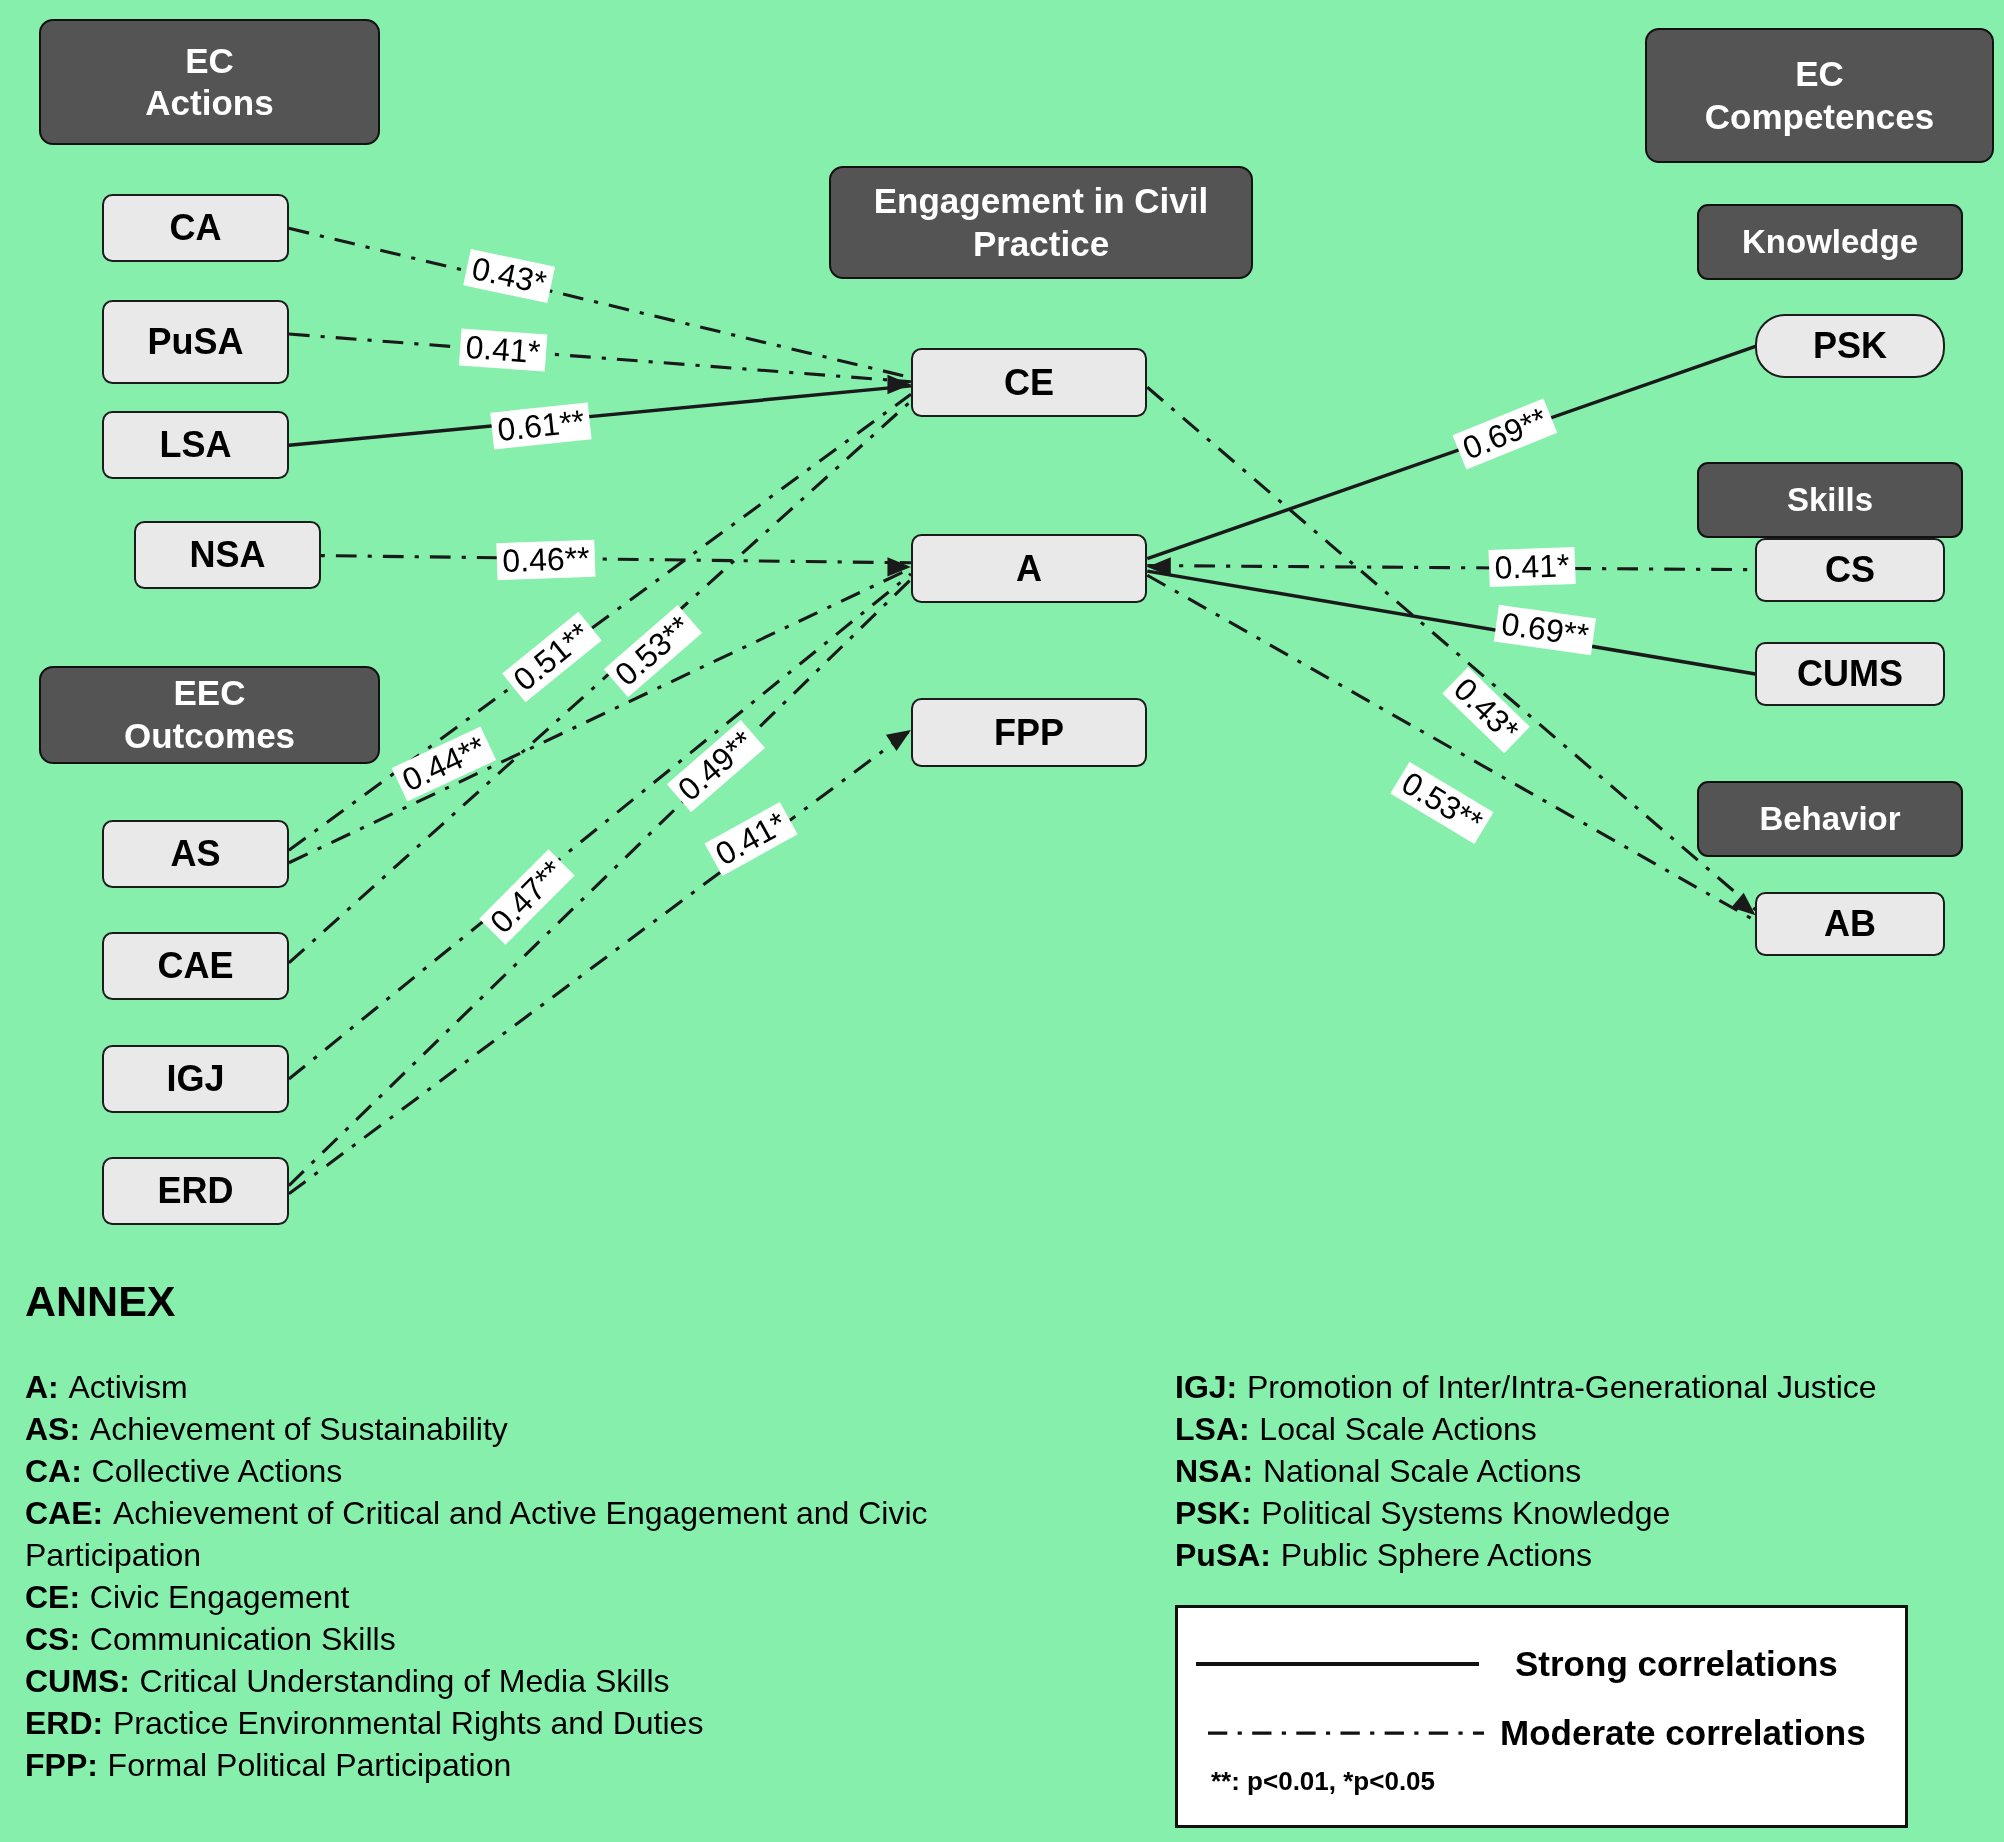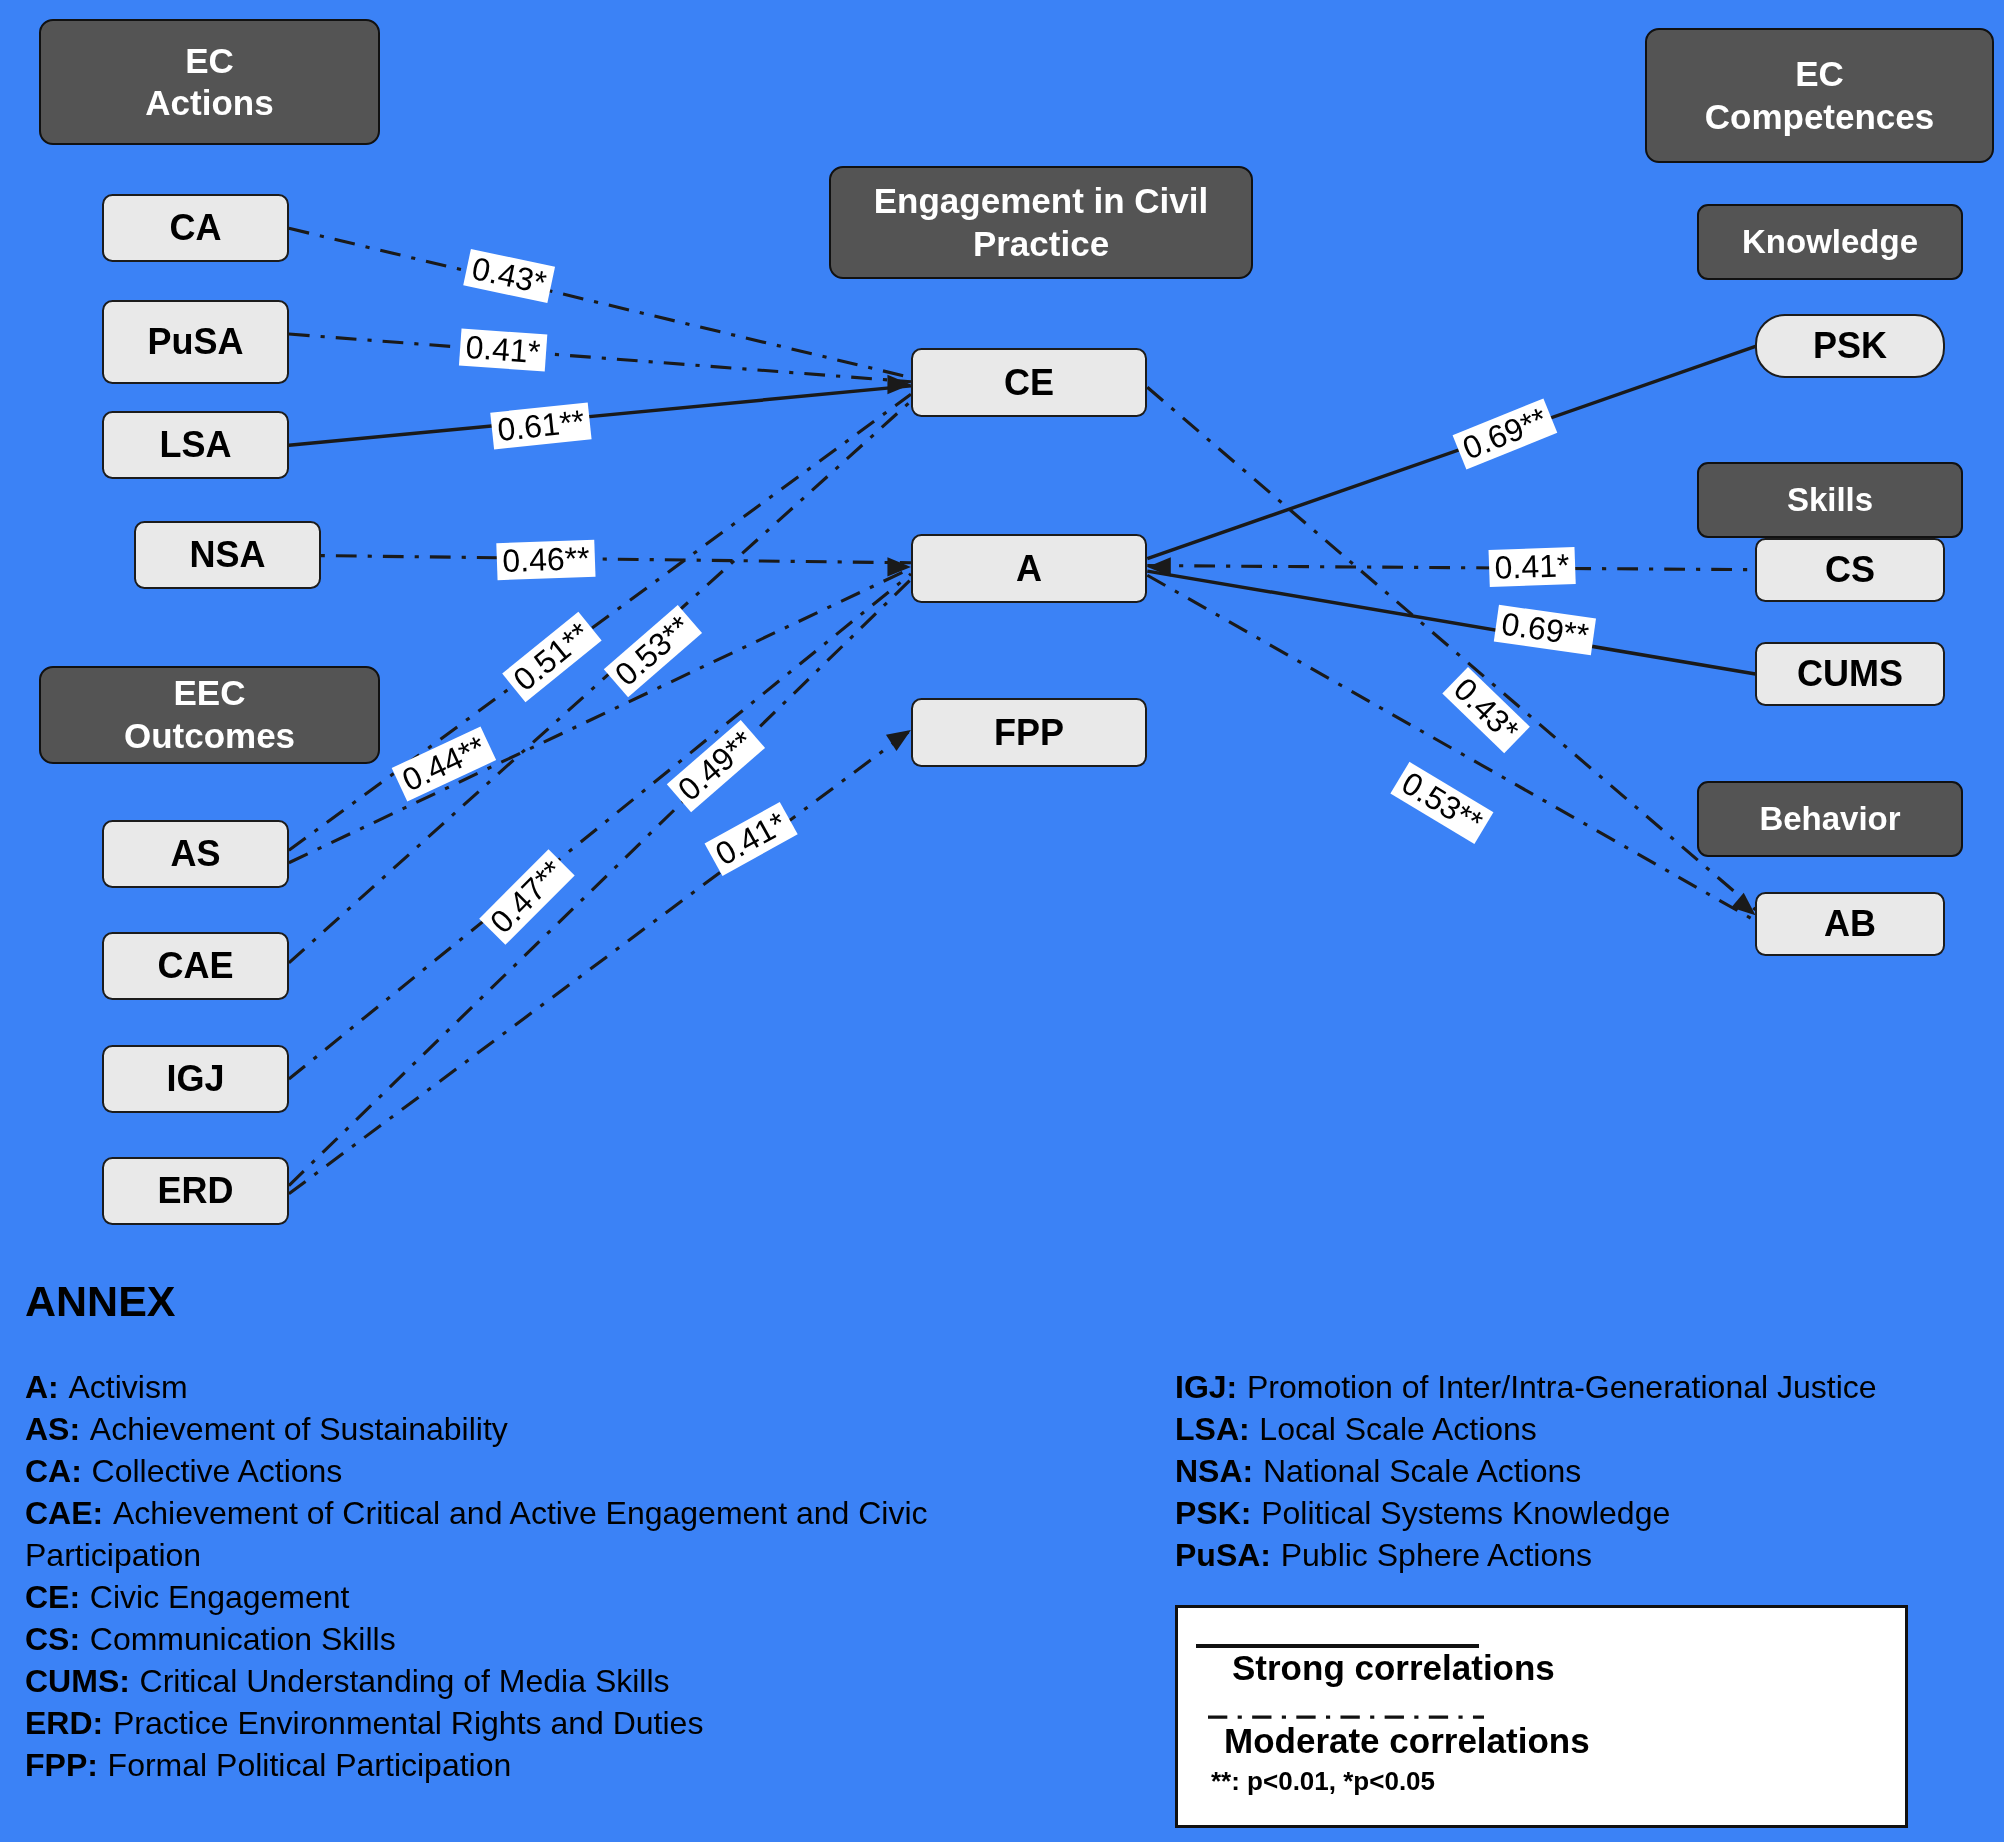--- a/index.html
+++ b/index.html
@@ -1,16 +1,16 @@
 <!DOCTYPE html>
 <html style="font-size:11px"><head>
 <meta charset="utf-8">
 <style>
   html,body{margin:0;padding:0;background:#fff;}
-  .canvas{position:relative;width:2005px;height:1843px;background:#3b82f6;
+  .canvas{position:relative;width:2005px;height:1843px;background:#86efac;
           font-family:"Liberation Sans",sans-serif;overflow:hidden;}
   svg.wires{position:absolute;left:0;top:0;z-index:1;}
   .ln-strong{stroke:#1a1a1a;stroke-width:5;fill:none;}
   .ln-mod{stroke:#1a1a1a;stroke-width:4.5;fill:none;stroke-dasharray:30 16 6 16;}
   .arrow{fill:#1a1a1a;}
   .hdr{position:absolute;z-index:2;background:#545454;color:#fff;
        border:2.8px solid #111;border-radius:14px;display:flex;flex-direction:column;
        justify-content:center;align-items:center;text-align:center;
        font-weight:bold;font-size:35px;line-height:1.22;box-sizing:border-box;}
   .hdr.small{font-size:33px;border-radius:11px;}
@@ -20,21 +20,21 @@
         font-size:36px;box-sizing:border-box;}
   .elabel{position:absolute;z-index:3;font-size:32px;color:#000;background:#fff;
           padding:0 5.5px;white-space:nowrap;transform:translate(-50%,-50%) rotate(var(--r,0deg));}
   .annex-title{position:absolute;z-index:2;left:25px;top:1277px;font-size:43px;font-weight:bold;color:#000;}
   .annex-col{position:absolute;z-index:2;font-size:32px;line-height:42px;color:#000;}
   .annex-col b{margin-right:9.7px;}
   .annex-left{left:25px;top:1366px;width:1023px;}
   .annex-right{left:1175px;top:1366px;width:878px;}
   .legend{position:absolute;z-index:2;left:1175px;top:1605px;width:733px;height:223px;
           border:3.5px solid #111;box-sizing:border-box;background:#fff;}
-  .lrow{position:absolute;left:18px;display:flex;flex-direction:column;}
+  .lrow{position:absolute;left:18px;display:flex;align-items:center;}
   .lrow .sample-strong{width:283px;height:3.5px;background:#111;}
   .lrow .lab{font-size:35px;font-weight:bold;color:#000;margin-left:36px;white-space:nowrap;}
   .lrow.r1{top:36px;}
   .lrow.r2{top:105px;left:30px;}
   .lrow.r2 .lab{margin-left:16px;}
   .lrow.r3{top:158px;left:33px;font-size:26px;font-weight:bold;}
 </style>
 </head>
 <body>
 

